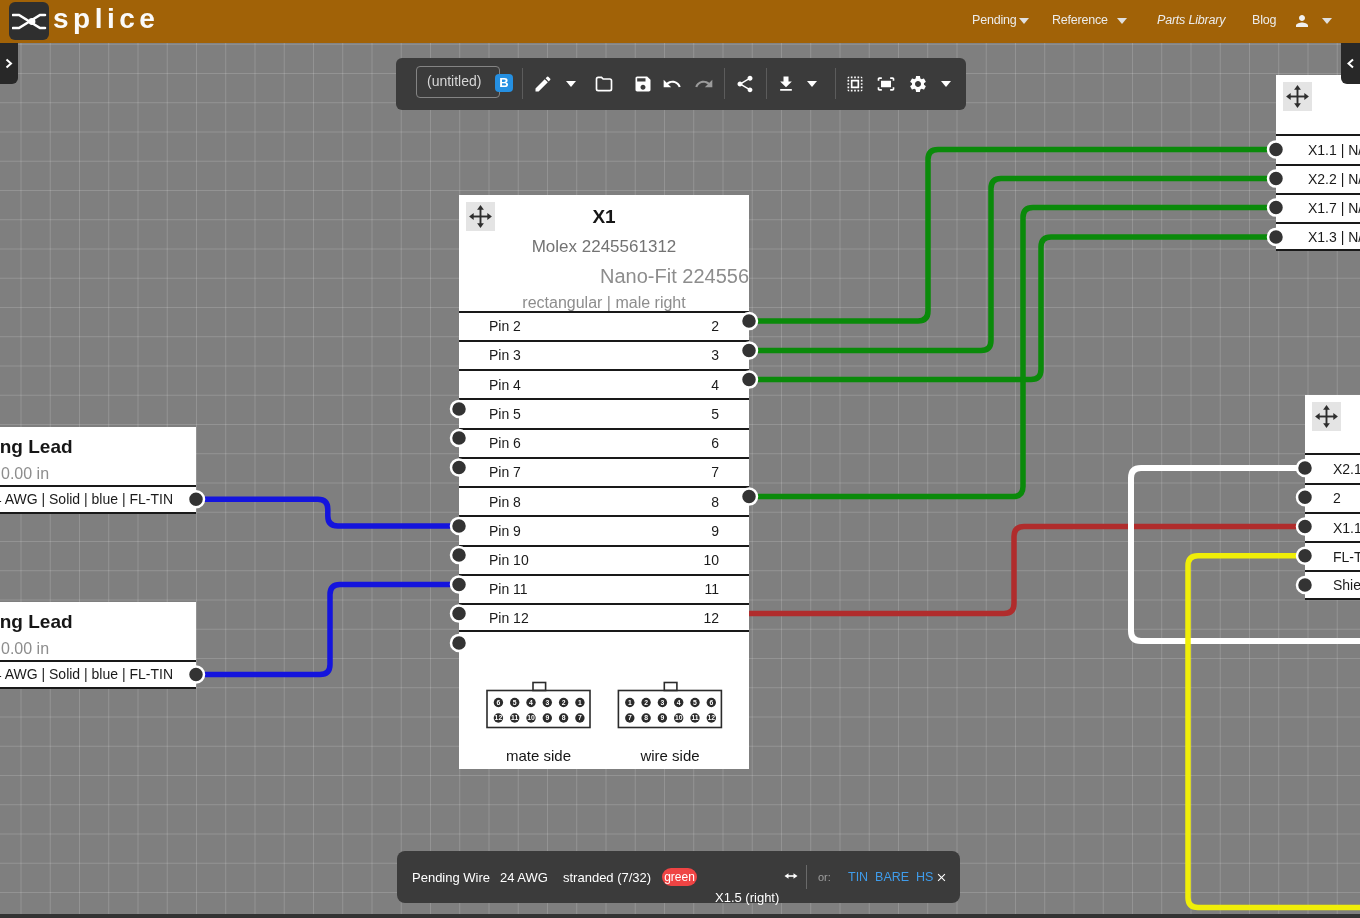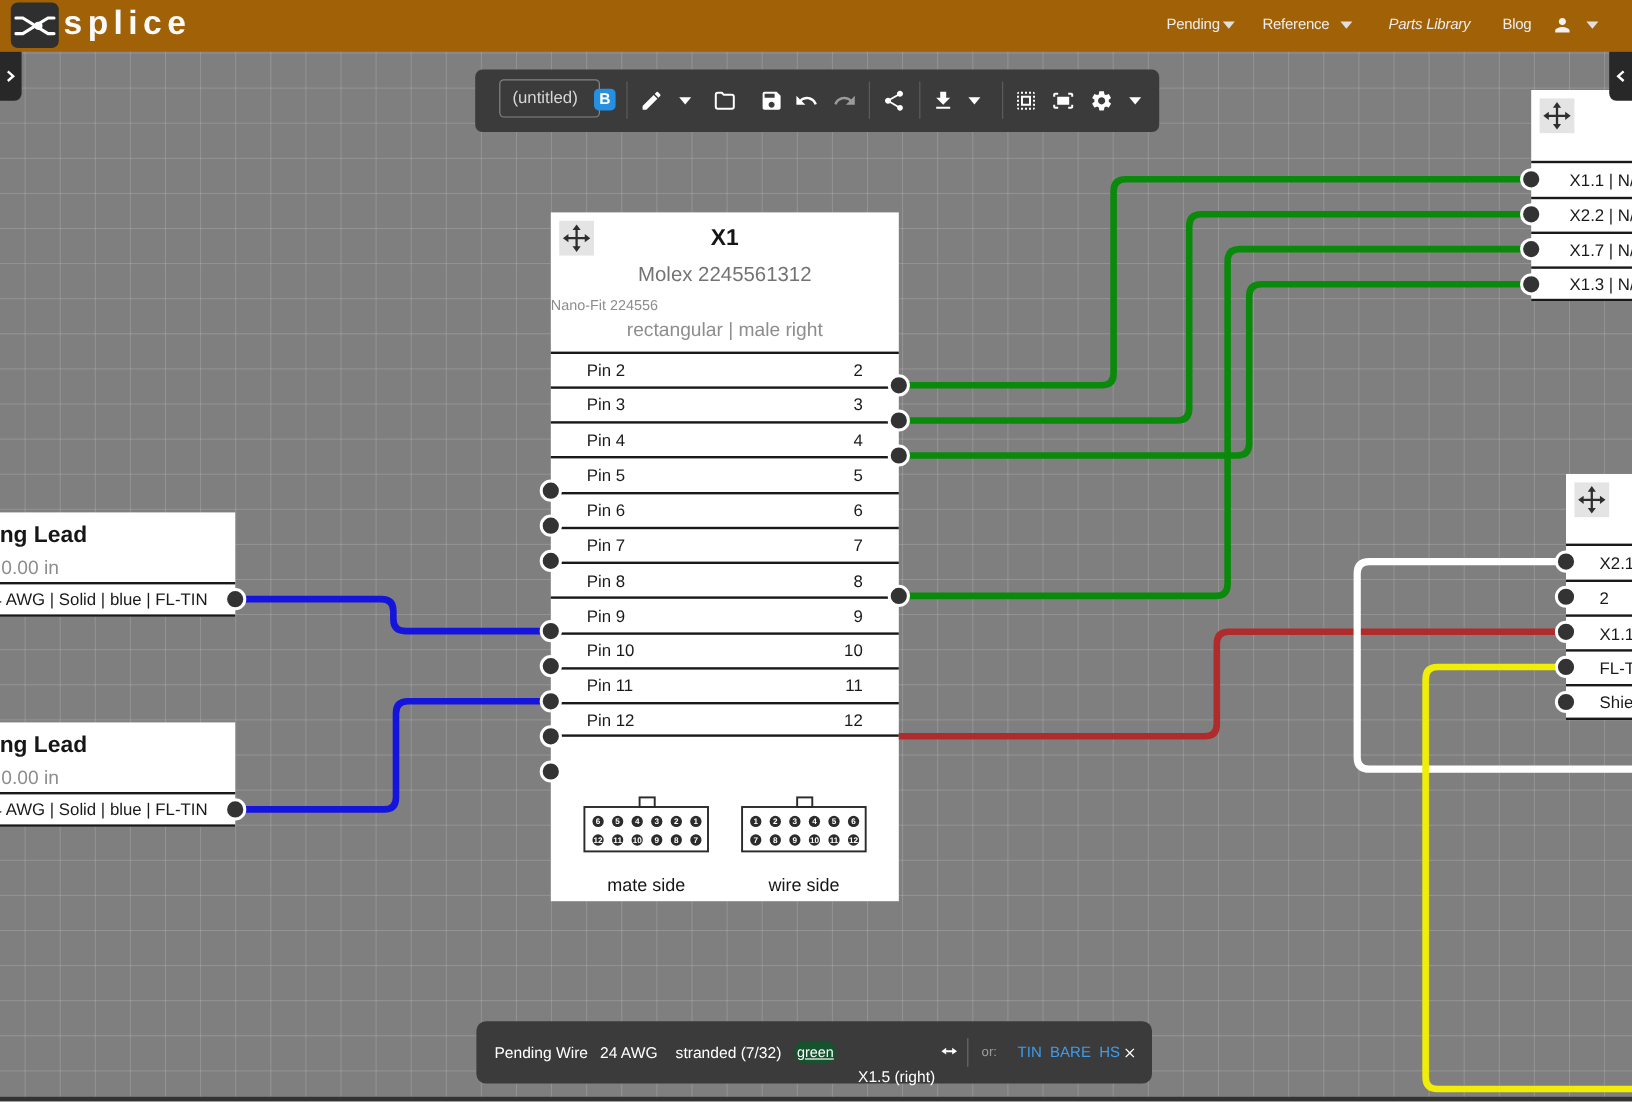--- a/index.html
+++ b/index.html
@@ -39,36 +39,36 @@
 #pending { position:absolute; left:397px; top:851px; width:563px; height:52px; background:#3b3b3b; border-radius:8px; z-index:5; color:#fff; font-size:13px; }
 #pending span { position:absolute; top:50%; transform:translateY(-50%); white-space:nowrap; }
 
 .tab { position:absolute; background:#282828; z-index:6; color:#fff; }
 </style>
 </head>
 <body>
 <div id="page">
   <div id="canvas"></div>
 
-  <div class="block" id="x1" style="left:459px; top:177px; width:290px; height:574px;">
+  <div class="block" id="x1" style="left:459px; top:195px; width:290px; height:574px;">
     <div class="handle"><svg width="29" height="29" viewBox="0 0 29 29">
           <g stroke="#2e2e2e" stroke-width="1.9" fill="none">
             <line x1="14.5" y1="6.8" x2="14.5" y2="22.2"></line>
             <line x1="6.8" y1="14.5" x2="22.2" y2="14.5"></line>
           </g>
           <g fill="#2e2e2e">
             <path d="M14.5 3.1 L11.1 7.7 L17.9 7.7 Z"></path>
             <path d="M14.5 25.9 L11.1 21.3 L17.9 21.3 Z"></path>
             <path d="M3.1 14.5 L7.7 11.1 L7.7 17.9 Z"></path>
             <path d="M25.9 14.5 L21.3 11.1 L21.3 17.9 Z"></path>
           </g>
         </svg></div>
     <div style="text-align:center; font-size:19px; font-weight:bold; color:#161616; padding-top:11px;">X1</div>
     <div style="text-align:center; font-size:17px; color:#737373; padding-top:9px;">Molex 2245561312</div>
-    <div style="text-align:left; font-size:12px; color:#8d8d8d; padding-top:8px;">Nano-Fit 224556</div>
+    <div style="text-align:right; font-size:20px; color:#8d8d8d; padding-top:8px;">Nano-Fit 224556</div>
     <div style="text-align:center; font-size:16px; color:#8d8d8d; padding-top:6px;">rectangular | male right</div>
     <div style="position:absolute; left:0; top:115.5px; width:290px;">
       <div class="row">
           <span class="l">Pin 2</span>
           <span class="r">2</span>
         </div>
       <div class="row">
           <span class="l">Pin 3</span>
           <span class="r">3</span>
         </div>
@@ -335,21 +335,21 @@
     <svg class="ticon" style="left:512px;" viewBox="0 0 24 24">
         <path fill="#fff" d="M19.14 12.94c.04-.3.06-.61.06-.94 0-.32-.02-.64-.07-.94l2.03-1.58c.18-.14.23-.41.12-.61l-1.92-3.32c-.12-.22-.37-.29-.59-.22l-2.39.96c-.5-.38-1.03-.7-1.62-.94l-.36-2.54c-.04-.24-.24-.41-.48-.41h-3.84c-.24 0-.43.17-.47.41l-.36 2.54c-.59.24-1.13.57-1.62.94l-2.39-.96c-.22-.08-.47 0-.59.22L2.74 8.87c-.12.21-.08.47.12.61l2.03 1.58c-.05.3-.09.63-.09.94s.02.64.07.94l-2.03 1.58c-.18.14-.23.41-.12.61l1.92 3.32c.12.22.37.29.59.22l2.39-.96c.5.38 1.03.7 1.62.94l.36 2.54c.05.24.24.41.48.41h3.84c.24 0 .44-.17.47-.41l.36-2.54c.59-.24 1.13-.56 1.62-.94l2.39.96c.22.08.47 0 .59-.22l1.92-3.32c.12-.22.07-.47-.12-.61l-2.01-1.58zM12 15.6c-1.98 0-3.6-1.62-3.6-3.6s1.62-3.6 3.6-3.6 3.6 1.62 3.6 3.6-1.62 3.6-3.6 3.6z"></path>
       </svg>
     <div class="caret" style="left:545px; top:23px; border-top-color:#fff;"></div>
   </div>
 
   <div id="pending">
     <span style="left:15px;">Pending Wire</span>
     <span style="left:103px;">24 AWG</span>
     <span style="left:166px;">stranded (7/32)</span>
-    <span style="left:265px; width:35px; height:18px; background:#14532d; border-radius:9px; font-size:12px; text-align:center; line-height:18px;text-decoration:underline;">green</span>
+    <span style="left:265px; width:35px; height:18px; background:#ef4444; border-radius:9px; font-size:12px; text-align:center; line-height:18px;">green</span>
     <span style="left:318px;margin-top:20px;">X1.5 (right)</span>
     <span style="left:409px; width:1px; height:24px; background:#6a6a6a;"></span>
     <span style="left:421px; font-size:11px; color:#9e9e9e;">or:</span>
     <span style="left:451px; font-size:12.5px; color:#3f9ceb;">TIN&nbsp; BARE&nbsp; HS</span>
     <svg style="position:absolute; left:387px; top:19px;" width="14" height="12" viewBox="0 0 14 12">
         <line x1="2.5" y1="6" x2="11.5" y2="6" stroke="#fff" stroke-width="1.6"></line>
         <path d="M0.5 6 L4.5 3.2 L4.5 8.8 Z" fill="#fff"></path>
         <path d="M13.5 6 L9.5 3.2 L9.5 8.8 Z" fill="#fff"></path>
       </svg>
     <svg style="position:absolute; left:538px; top:20px;" width="13" height="13" viewBox="0 0 24 24">

